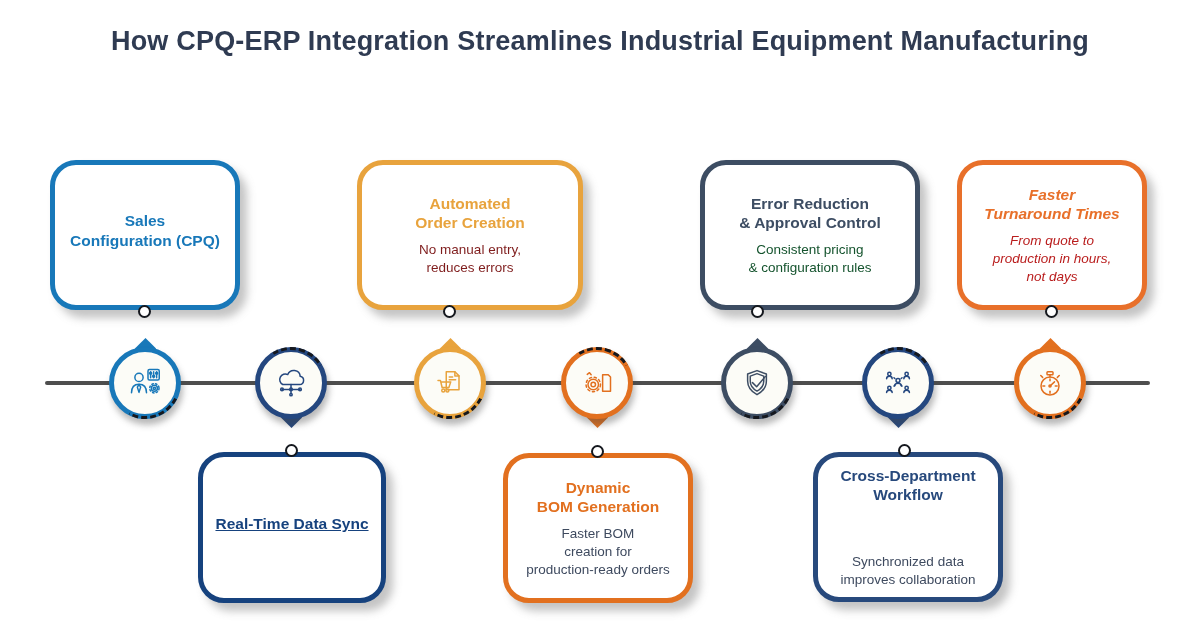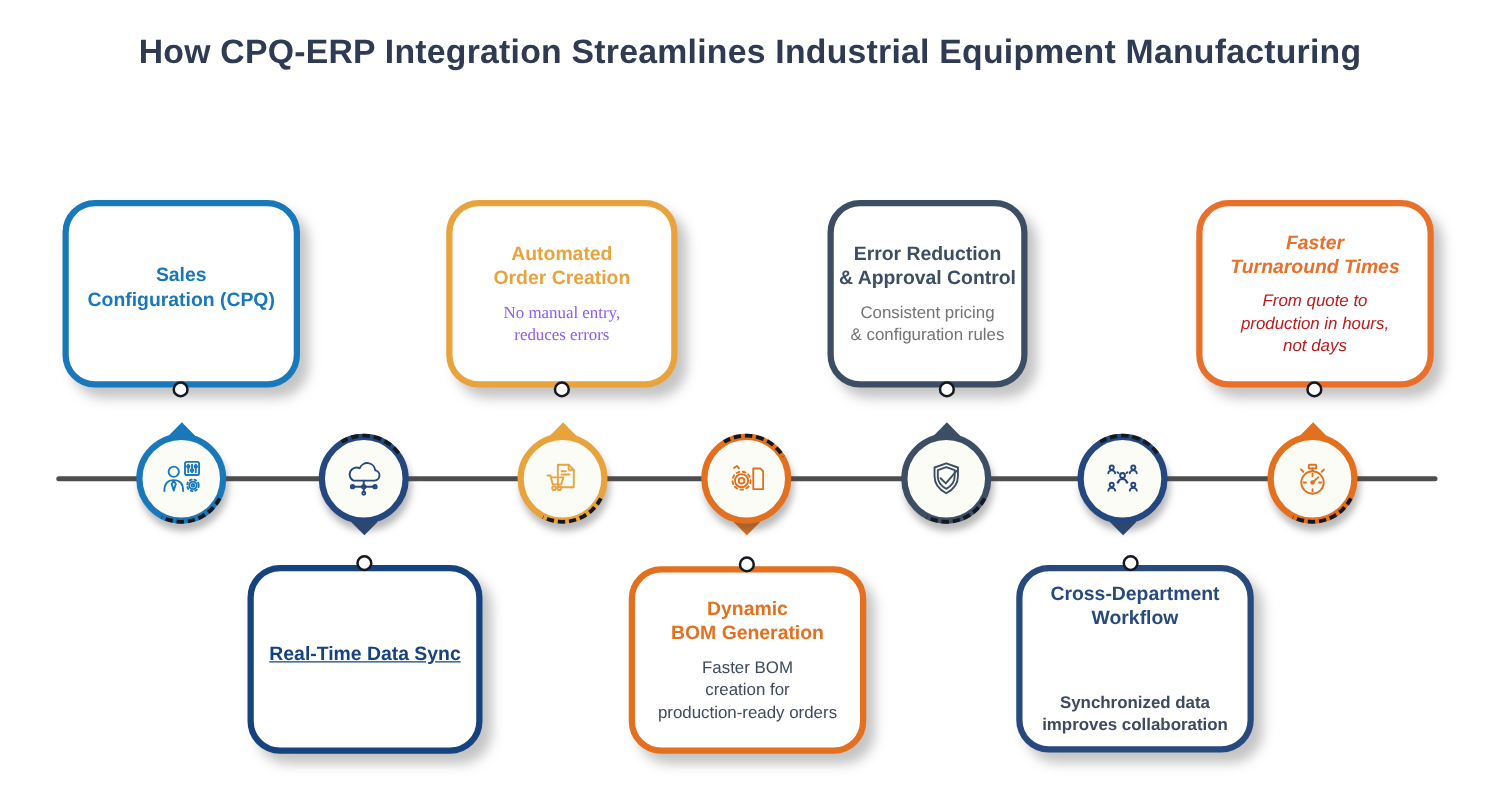--- a/index.html
+++ b/index.html
@@ -17,22 +17,22 @@
   }
   
   .card{
     position:absolute;box-sizing:border-box;background:#fff;
     border:5px solid currentColor;border-radius:26px;
     box-shadow:7px 8px 9px rgba(115,115,115,.42);
     display:flex;flex-direction:column;justify-content:center;align-items:center;
     text-align:center;padding:8px 4px;z-index:1;
   }
   .c1{left:50px;top:160px;width:190px;height:150px}
-  .c2{left:357px;top:160px;width:185px;height:150px}
-  .c3{left:662px;top:160px;width:160px;height:150px}
+  .c2{left:357px;top:160px;width:226px;height:150px}
+  .c3{left:700px;top:160px;width:220px;height:150px}
   .c4{left:957px;top:160px;width:190px;height:150px}
   .c5{left:198px;top:452px;width:188px;height:151px}
   .c6{left:503px;top:453px;width:190px;height:150px}
   .c7{left:813px;top:452px;width:190px;height:150px}
   .card-title{font-weight:700;font-size:15.5px;line-height:1.27;margin-bottom:8px}
   .card-title span{display:block;white-space:nowrap}
   .card-body{color:#3e4a5f;font-size:13.5px;line-height:1.32;font-weight:400}
   .card-body span{display:block;white-space:nowrap}
   
   .node{position:absolute;width:72px;height:72px;top:347px;z-index:2}
@@ -69,33 +69,33 @@
       <span>Sales</span>
       <span>Configuration (CPQ)</span>
     </div>
   </div>
 
   <div class="card c2" style="color: rgb(232, 163, 61);">
     <div class="card-title">
       <span>Automated</span>
       <span>Order Creation</span>
     </div>
-    <div class="card-body" style="color: #8b5cf6; font-family: Liberation Serif, serif;">
+    <div class="card-body" style="color: #7f1d1d;">
       <span>No manual entry,</span>
       <span>reduces errors</span>
       <span></span>
     </div>
   </div>
 
   <div class="card c3" style="color: rgb(61, 77, 99);">
     <div class="card-title">
       <span>Error Reduction</span>
       <span>&amp; Approval Control</span>
     </div>
-    <div class="card-body" style="color: #737373;">
+    <div class="card-body" style="color: #14532d;">
       <span>Consistent pricing</span>
       <span>&amp; configuration rules</span>
       <span></span>
     </div>
   </div>
 
   <div class="card c4" style="color: rgb(232, 112, 42); font-style: italic;">
     <div class="card-title">
       <span>Faster</span>
       <span>Turnaround Times</span>
@@ -124,21 +124,21 @@
       <span>creation for</span>
       <span>production-ready orders</span>
     </div>
   </div>
 
   <div class="card c7" style="color: rgb(39, 73, 124); gap: 40px;">
     <div class="card-title">
       <span>Cross-Department</span>
       <span>Workflow</span>
     </div>
-    <div class="card-body" style="color: rgb(62, 74, 95); font-weight: bold;">
+    <div class="card-body" style="color: rgb(62, 74, 95);">
       <span>Synchronized data</span>
       <span>improves collaboration</span>
       <span></span>
     </div>
   </div>
 
   <div class="node node-up n1" style="color: rgb(24, 120, 185);">
     <span class="tip"></span>
     <div class="ring">
       <svg class="icon" viewBox="0 0 48 48">

